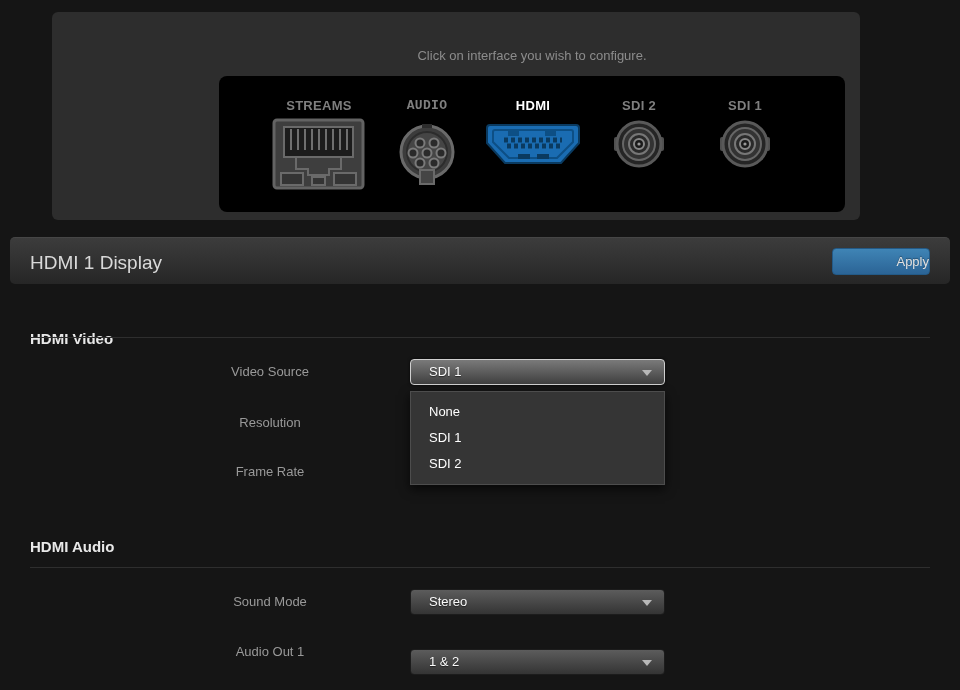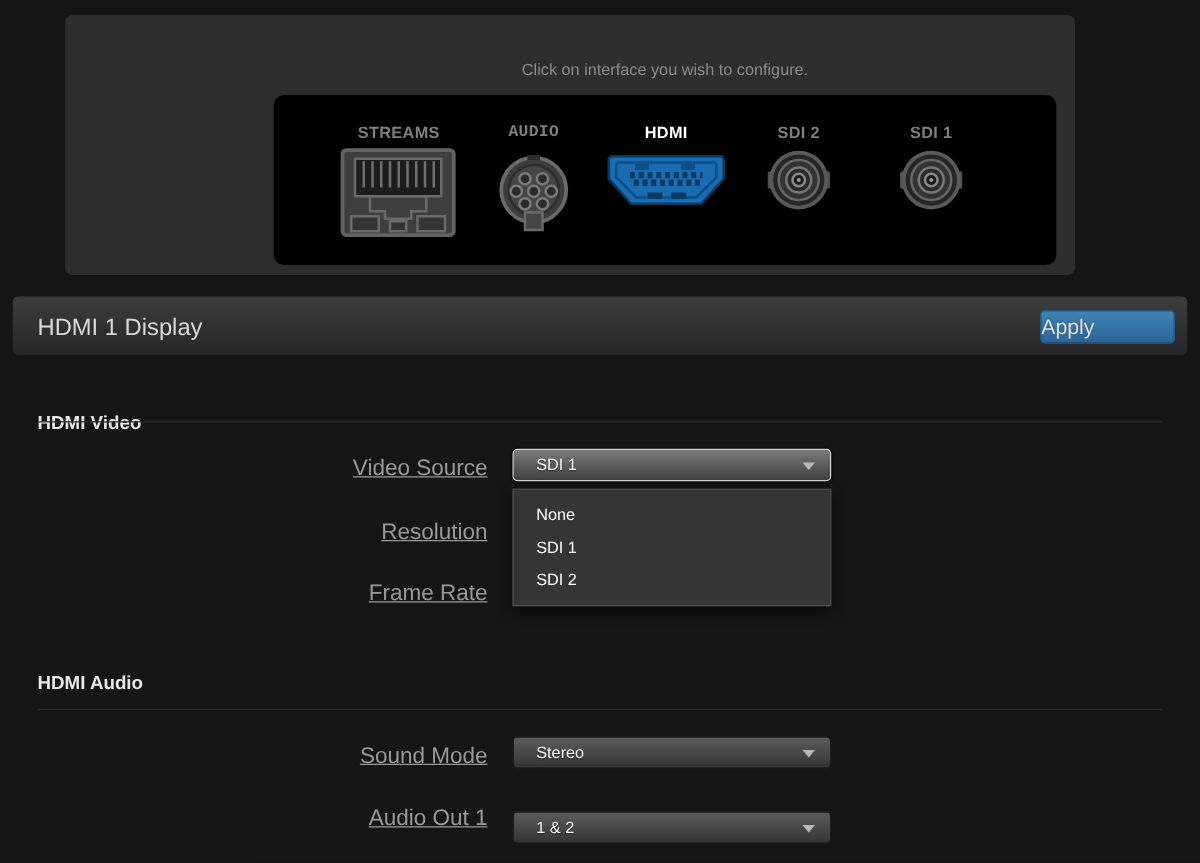--- a/index.html
+++ b/index.html
@@ -10,28 +10,28 @@
   .instruction{left:0;top:36px;width:960px;text-align:center;color:#8c8c8c;font-size:13px;}
   .device-panel{left:167px;top:64px;width:626px;height:136px;background:#000;border-radius:8px;}
   .connector{cursor:pointer;}
   .connector-label{top:86px;height:16px;width:110px;text-align:center;color:#7f7f7f;
     font-size:13px;font-weight:bold;letter-spacing:.3px;}
   .connector-label.selected{color:#ffffff;}
   
   .section-bar{left:10px;top:237px;width:940px;height:47px;border-radius:5px;
     background:linear-gradient(#3c3c3c,#262626);border-top:1px solid #464646;box-sizing:border-box;}
   .section-bar-title{left:30px;top:252px;color:#d9d9d9;font-size:19px;}
-  .apply-btn{left:832px;top:248px;width:108px;height:27px;border-radius:4px;
+  .apply-btn{left:832px;top:248px;width:98px;height:27px;border-radius:4px;
     background:linear-gradient(#3f84b5,#2b6496);border:1px solid #235a87;box-sizing:border-box;
-    color:#e2e2e2;font-size:17px;text-align:left;line-height:25px;cursor:pointer;
+    color:#e2e2e2;font-size:13px;text-align:right;line-height:25px;cursor:pointer;
     text-shadow:0 -1px 1px rgba(0,0,0,.35);}
   
   .section-heading{left:30px;color:#e8e8e8;font-size:15px;font-weight:bold;}
   .divider{left:30px;width:900px;height:1px;background:#2e2e2e;}
-  .field-label{left:150px;width:240px;text-align:right;color:#999999;font-size:18px;height:16px;text-decoration:underline;}
+  .field-label{left:150px;width:240px;text-align:center;color:#999999;font-size:13px;height:16px;}
   .select{left:410px;width:255px;height:26px;border-radius:4px;box-sizing:border-box;
     background:linear-gradient(#5c5c5c,#343434);border:1px solid #1c1c1c;
     color:#fafafa;font-size:13px;line-height:24px;padding-left:18px;cursor:pointer;
     text-shadow:0 1px 1px rgba(0,0,0,.5);}
   .select.focused{background:linear-gradient(#7a7a7a,#3f3f3f);border:1px solid #cfcfcf;
     box-shadow:0 0 3px rgba(0,0,0,.8);}
   .caret{position:absolute;right:12px;top:10px;width:0;height:0;
     border-left:5px solid transparent;border-right:5px solid transparent;
     border-top:6px solid #b8b8b8;}
   

